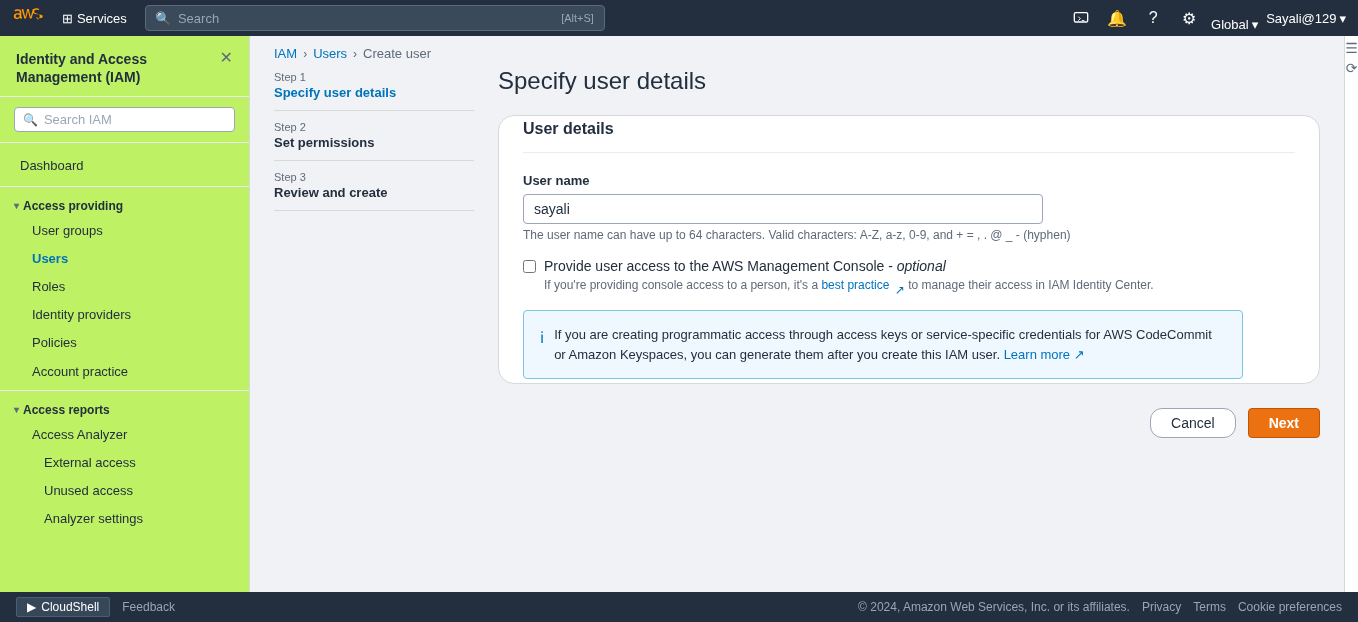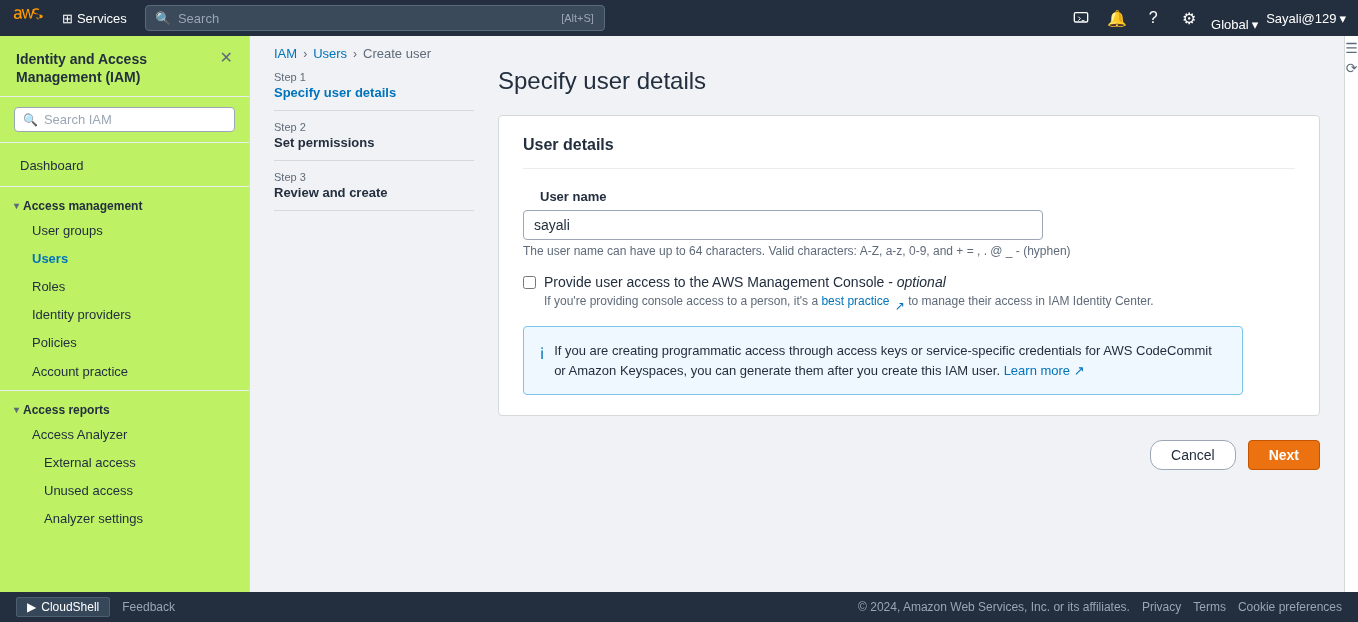--- a/index.html
+++ b/index.html
@@ -283,43 +283,42 @@
       font-weight: 400;
       color: #232f3e;
       margin-bottom: 20px;
       padding-left: 24px;
       padding-top: 0;
     }
 
     .form-card {
       background: #fff;
       border: 1px solid #d5d9d9;
-      border-radius: 4px;
+      border-radius: 16px;
       margin-left: 24px;
-      padding: 20px 24px;
+      padding: 4px 24px;
     }
     .form-card-title {
       font-size: 16px;
       font-weight: 700;
       color: #232f3e;
       margin-bottom: 20px;
       padding-bottom: 14px;
       border-bottom: 1px solid #eaeded;
     }
 
     .form-field {
       margin-bottom: 16px;
     }
     .form-label {
       font-size: 13px;
       font-weight: 700;
       color: #232f3e;
       margin-bottom: 6px;
       display: block;
-      margin-left: 17px;
     }
     .form-input {
       width: 100%;
       max-width: 520px;
       padding: 6px 10px;
       border: 1px solid #9ba7b4;
       border-radius: 4px;
       font-size: 14px;
       color: #232f3e;
       outline: none;
@@ -491,21 +490,21 @@
       <div class="sidebar-search-inner">
         <span style="color:#9ba7b4; font-size:12px;">🔍</span>
         <input type="text" placeholder="Search IAM" style="">
       </div>
     </div>
     <div class="sidebar-nav">
       <div class="sidebar-nav-item">Dashboard</div>
       <hr class="sidebar-divider">
       <div class="sidebar-section-header">
         <span class="caret">▾</span>
-        <span>Access management</span>
+        <span>Access providing</span>
       </div>
       <div class="sidebar-subsection">
         <div class="sidebar-nav-item">User groups</div>
         <div class="sidebar-nav-item active">Users</div>
         <div class="sidebar-nav-item">Roles</div>
         <div class="sidebar-nav-item">Identity providers</div>
         <div class="sidebar-nav-item">Policies</div>
         <div class="sidebar-nav-item">Account practice</div>
       </div>
       <hr class="sidebar-divider">

